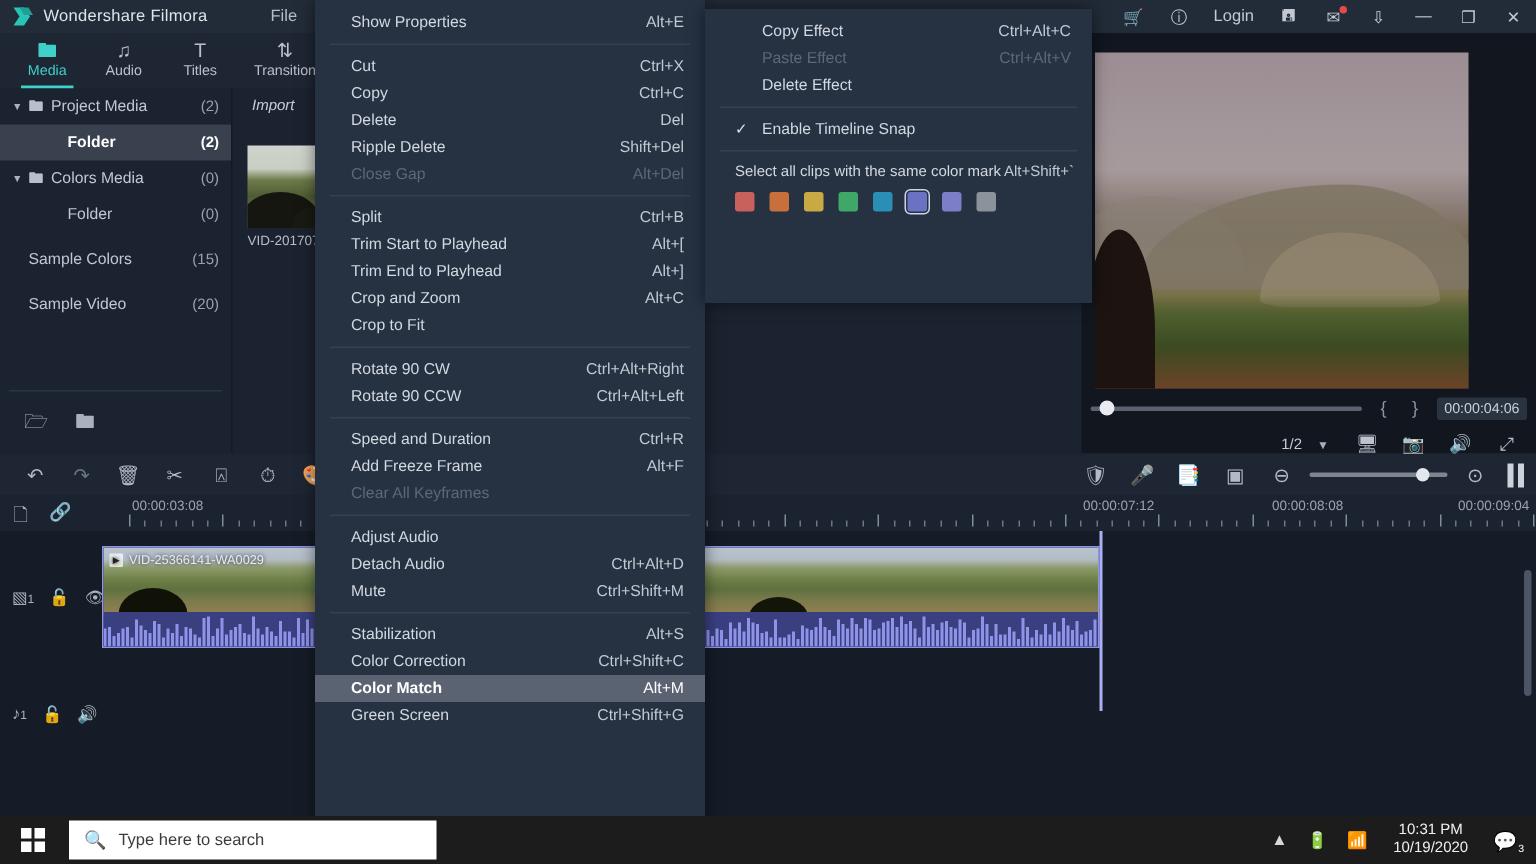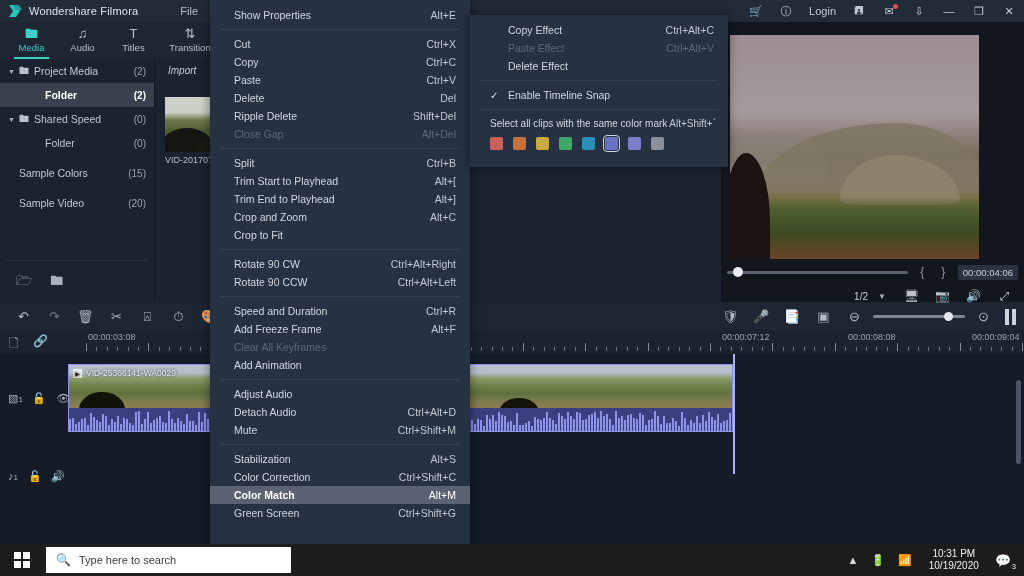--- a/index.html
+++ b/index.html
@@ -273,21 +273,21 @@
   }
   .mi .lbl { flex: 1; }
   .mi .sc { color: #c2c9d3; font-size: 10.5px; }
   .mi.disabled .lbl, .mi.disabled .sc { color: #5c6878; }
   .mi.hl { background: #5b6373; color: #ffffff; font-weight: bold; }
   .mi.hl .sc { color: #ffffff; font-weight: normal; }
   .msep { height: 1px; background: #364052; margin: 5px 10px 5px 10px; }
 
   
   .submenu {
-    position: absolute; left: 470px; top: 15px; width: 258px; height: 152px;
+    position: absolute; left: 470px; top: 6px; width: 258px; height: 196px;
     background: #263142; z-index: 45; box-shadow: 0 0 10px rgba(0,0,0,.5);
     padding-top: 6px;
   }
   .submenu .mi { padding-left: 20px; }
   .colorrow-label {
     display: flex; align-items: center; padding-left: 20px; padding-right: 12px;
     font-size: 10px; color: #d2d8e1; height: 17px;
   }
   .colorrow-label .l { flex: 1; }
   .swatches { display: flex; gap: 10px; padding-left: 20px; margin-top: 5px; }
@@ -386,21 +386,21 @@
     </div>
     <div class="tree-row sel indent">
       <span class="caret"></span>
       <span class="fold"></span>
       <span class="nm">Folder</span>
       <span class="ct" style="color:#fff">(2)</span>
     </div>
     <div class="tree-row">
       <span class="caret">▼</span>
       <span class="fold">🖿</span>
-      <span class="nm">Shared Speed</span>
+      <span class="nm">Colors Media</span>
       <span class="ct">(0)</span>
     </div>
     <div class="tree-row indent">
       <span class="caret"></span>
       <span class="fold"></span>
       <span class="nm">Folder</span>
       <span class="ct">(0)</span>
     </div>
     <div class="tree-row" style="margin-top:6px">
       <span class="caret"></span>
@@ -845,24 +845,20 @@
       <div class="msep"></div>
       <div class="mi">
         <span class="lbl">Cut</span>
         <span class="sc">Ctrl+X</span>
       </div>
       <div class="mi">
         <span class="lbl">Copy</span>
         <span class="sc">Ctrl+C</span>
       </div>
       <div class="mi">
-        <span class="lbl">Paste</span>
-        <span class="sc">Ctrl+V</span>
-      </div>
-      <div class="mi">
         <span class="lbl">Delete</span>
         <span class="sc">Del</span>
       </div>
       <div class="mi">
         <span class="lbl">Ripple Delete</span>
         <span class="sc">Shift+Del</span>
       </div>
       <div class="mi disabled">
         <span class="lbl">Close Gap</span>
         <span class="sc">Alt+Del</span>
@@ -901,24 +897,20 @@
       <div class="mi">
         <span class="lbl">Speed and Duration</span>
         <span class="sc">Ctrl+R</span>
       </div>
       <div class="mi">
         <span class="lbl">Add Freeze Frame</span>
         <span class="sc">Alt+F</span>
       </div>
       <div class="mi disabled">
         <span class="lbl">Clear All Keyframes</span>
-        <span class="sc"></span>
-      </div>
-      <div class="mi">
-        <span class="lbl">Add Animation</span>
         <span class="sc"></span>
       </div>
       <div class="msep"></div>
       <div class="mi">
         <span class="lbl">Adjust Audio</span>
         <span class="sc"></span>
       </div>
       <div class="mi">
         <span class="lbl">Detach Audio</span>
         <span class="sc">Ctrl+Alt+D</span>

